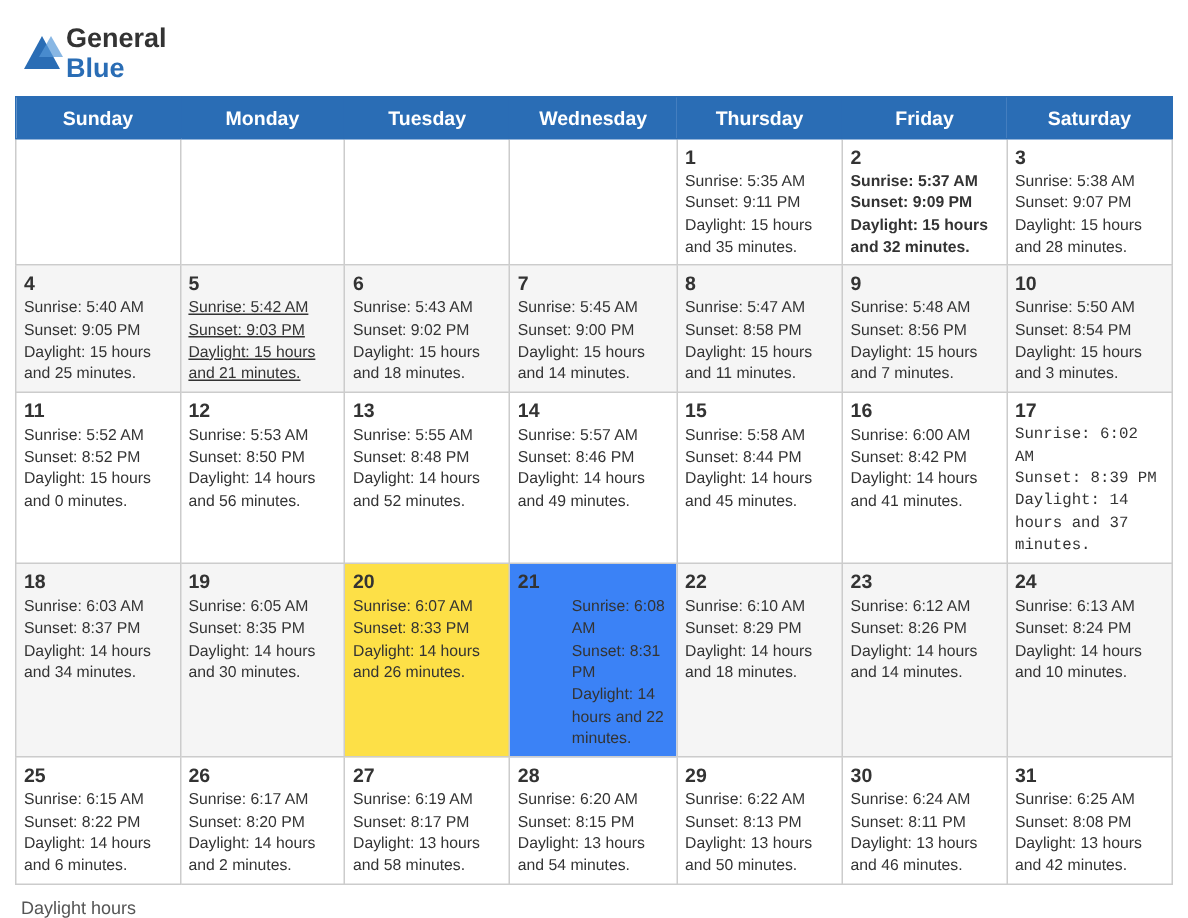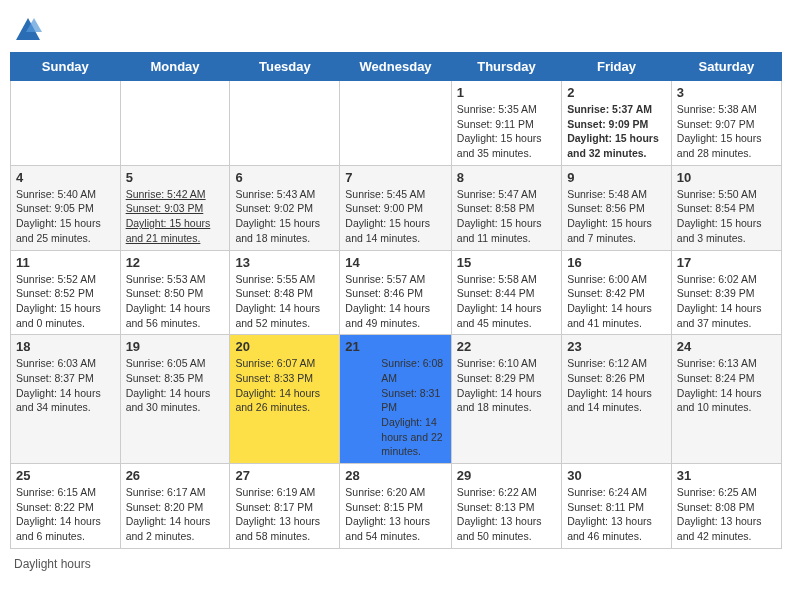--- a/index.html
+++ b/index.html
@@ -102,20 +102,24 @@
   </style>
 </head>
 <body>
 
 <div class="header">
   <div class="logo">
     <svg class="logo-icon" viewBox="0 0 28 28">
       <polygon points="14,2 26,24 2,24" fill="#2a6db5"></polygon>
       <polygon points="20,2 28,16 12,16" fill="#5599d9" opacity="0.7"></polygon>
     </svg>
+    <div class="logo-text">
+      <span class="logo-general">General</span>
+      <span class="logo-blue">Blue</span>
+    </div>
   </div>
   <div class="title-block">
   </div>
 </div>
 
 <table class="calendar">
   <thead>
     <tr>
     <th>Sunday</th>
         <th>Monday</th>
@@ -227,21 +231,21 @@
 Daylight: 14 hours and 45 minutes.</div>
         </td>
         <td>
           <div class="day-number">16</div>
           <div class="day-info" style="white-space: pre-line;">Sunrise: 6:00 AM
 Sunset: 8:42 PM
 Daylight: 14 hours and 41 minutes.</div>
         </td>
         <td>
           <div class="day-number">17</div>
-          <div class="day-info" style="white-space: pre-line;">Sunrise: 6:02 AM
+          <div class="day-info" style="white-space: pre-line; font-family: Liberation Mono, monospace;">Sunrise: 6:02 AM
 Sunset: 8:39 PM
 Daylight: 14 hours and 37 minutes.</div>
         </td>
       </tr>
       <tr>
         <td style="background-color: rgb(245, 245, 245);">
           <div class="day-number">18</div>
           <div class="day-info" style="white-space: pre-line;">Sunrise: 6:03 AM
 Sunset: 8:37 PM
 Daylight: 14 hours and 34 minutes.</div>

